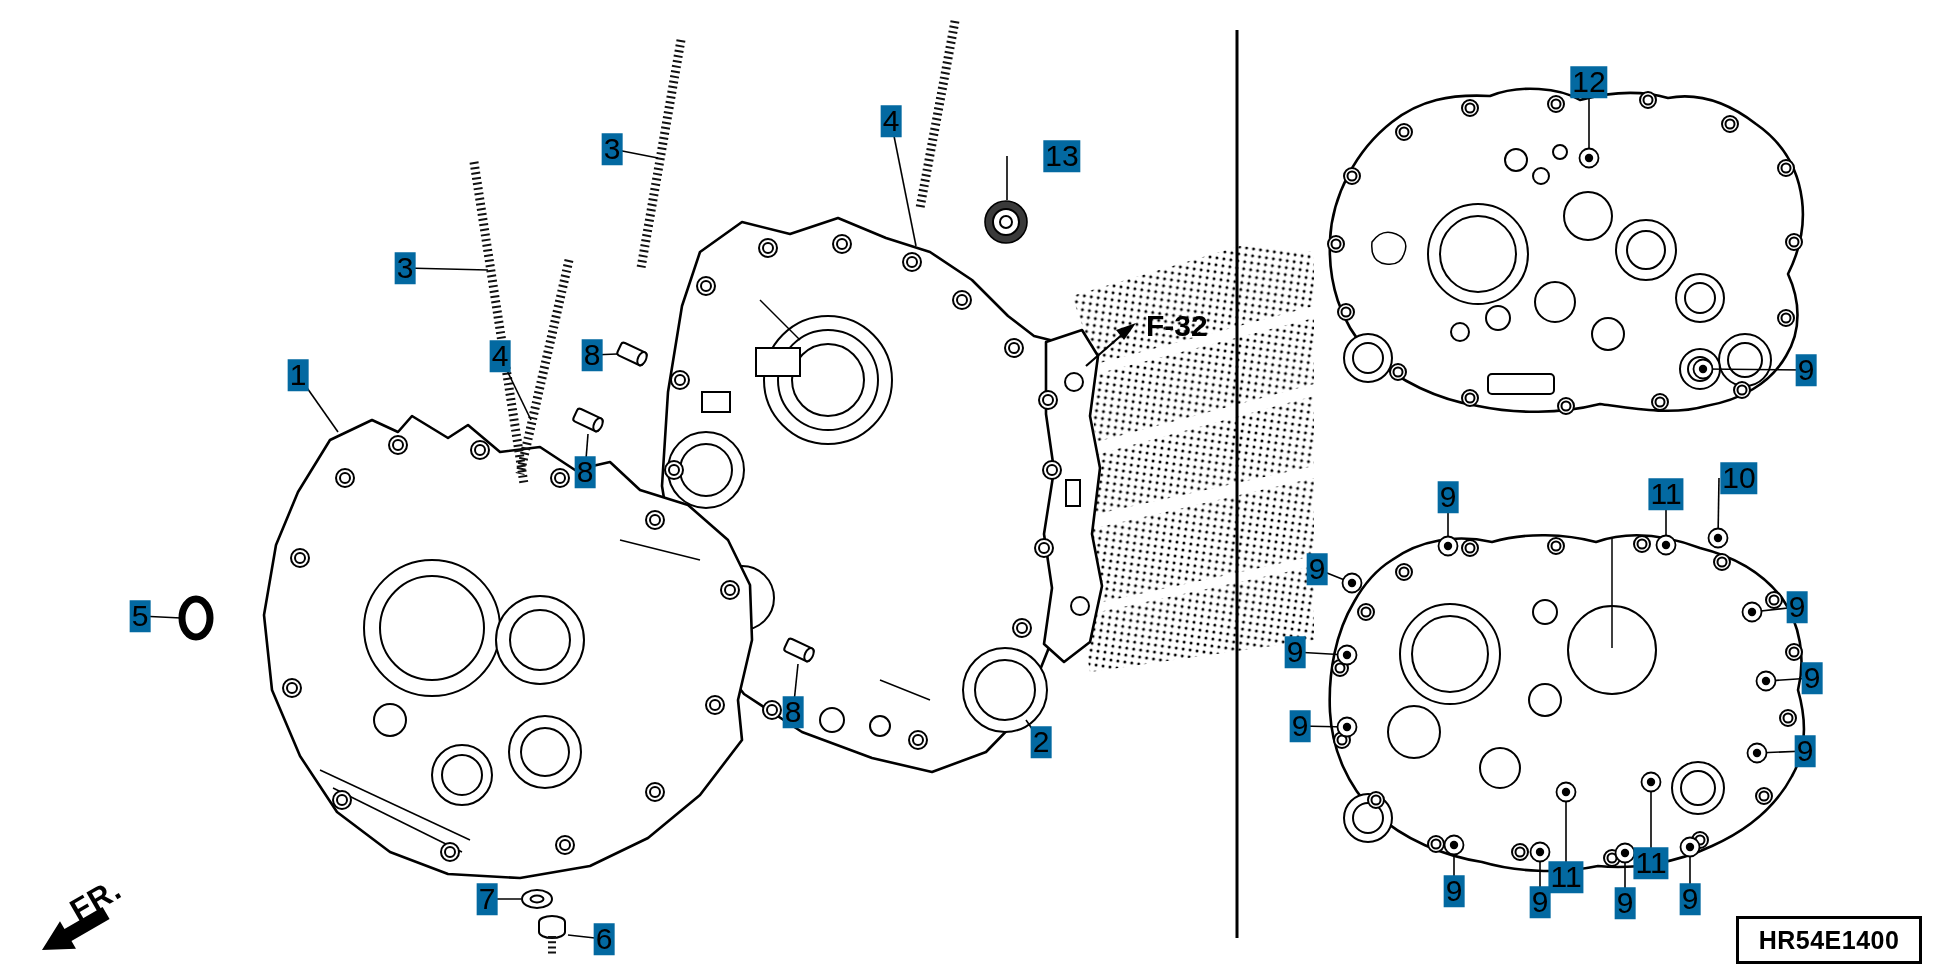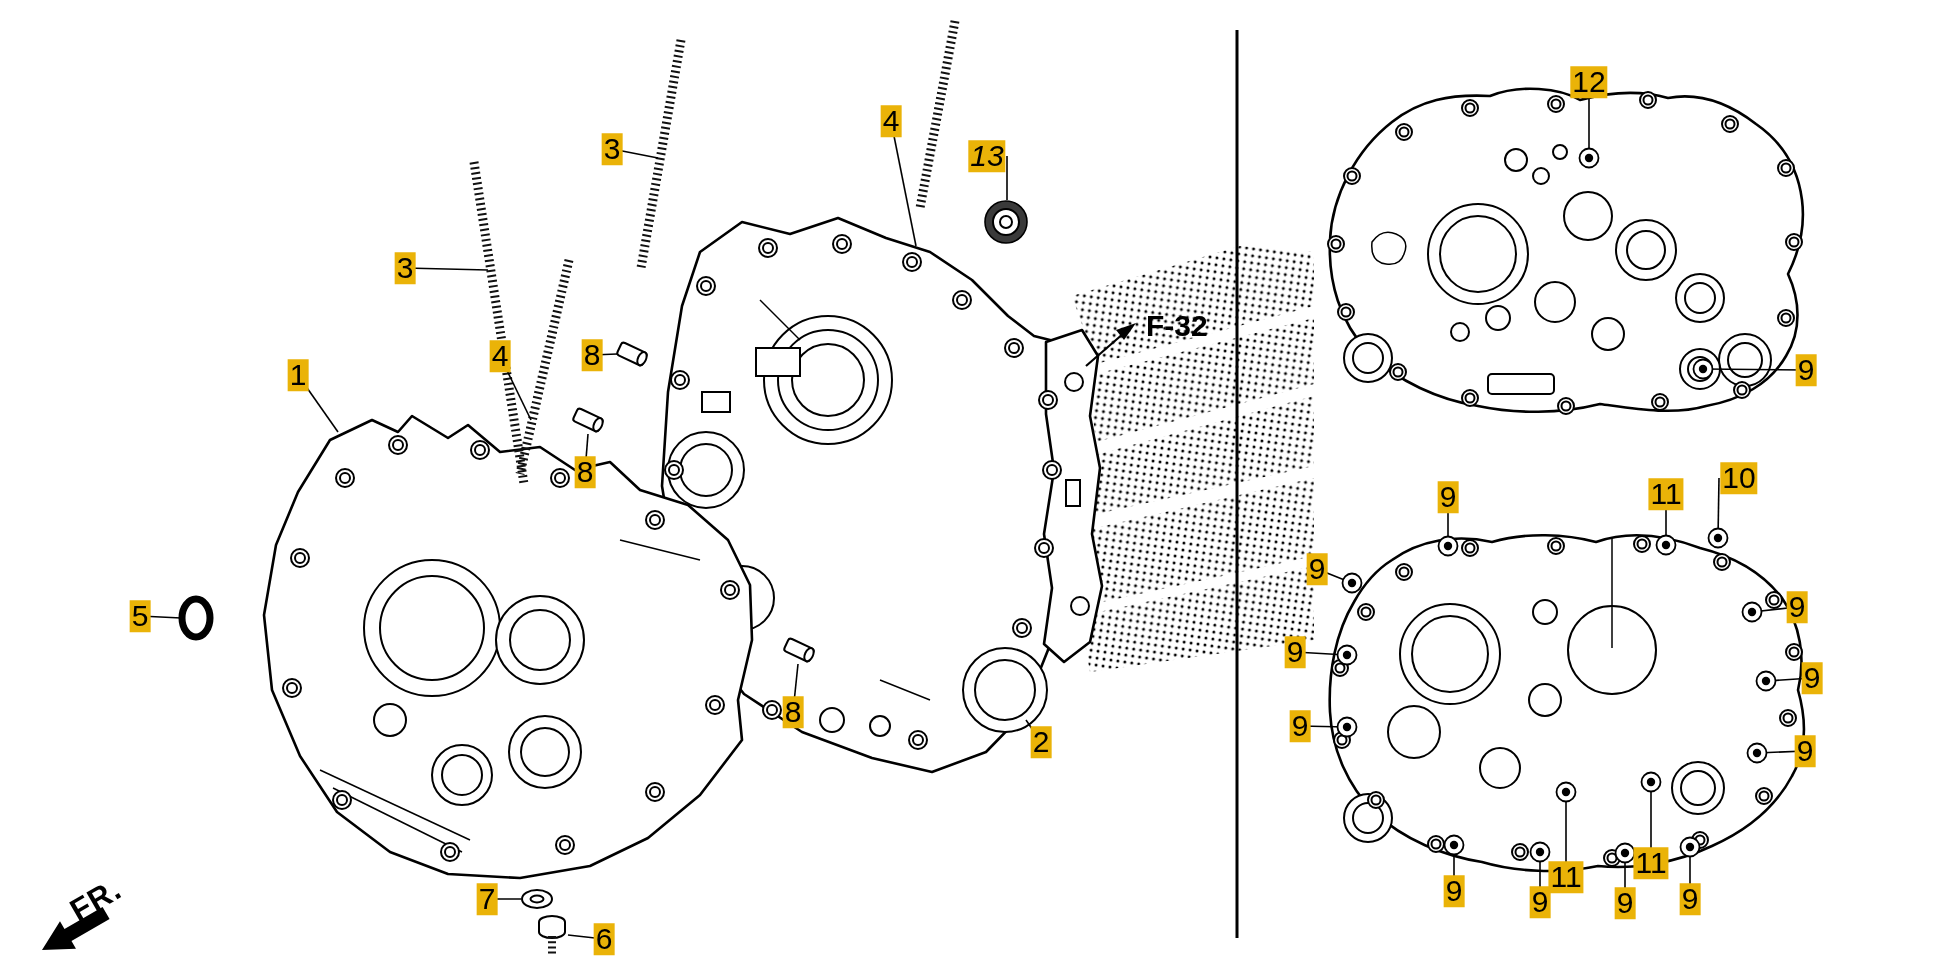--- a/index.html
+++ b/index.html
@@ -16,21 +16,21 @@
   .stipple{fill:url(#dots);stroke:none;}
   .divider{stroke:#000;stroke-width:3;}
   .ref-text{font:bold 30px "Liberation Sans",sans-serif;fill:#000;}
   .fr-text{font:bold 31px "Liberation Sans",sans-serif;fill:#000;letter-spacing:1px;}
   #leader-layer line{stroke:#000;stroke-width:1.6;}
   .hole-ring{fill:#fff;stroke:#000;stroke-width:1.8;}
   .hole-dot{fill:#000;stroke:none;}
   
   .callout{position:absolute;transform:translate(-50%,-50%);
            font:400 30px "Liberation Sans",sans-serif;color:#000;
-           background:#eab308;padding:0 2px;line-height:1.05;z-index:3;white-space:nowrap;}
+           background:#0369a1;padding:0 2px;line-height:1.05;z-index:3;white-space:nowrap;}
   
   .code-plate{position:absolute;left:1736px;top:916px;width:180px;height:42px;
               border:3px solid #000;background:#fff;display:flex;align-items:center;
               justify-content:center;z-index:3;}
   .code-plate span{font:bold 25px "Liberation Sans",sans-serif;letter-spacing:.5px;color:#000;}
 </style>
 </head>
 <body>
 
 <div class="stage">
@@ -404,21 +404,21 @@
         <circle cx="1690" cy="847" r="4.2" class="hole-dot"></circle>
       </g>
 </svg>
 
 <div id="callout-layer">
       <div class="callout" style="left: 298px; top: 375px;">1</div>
       <div class="callout" style="left: 405px; top: 268px;">3</div>
       <div class="callout" style="left: 612px; top: 149px;">3</div>
       <div class="callout" style="left: 500px; top: 356px;">4</div>
       <div class="callout" style="left: 891px; top: 121px;">4</div>
-      <div class="callout" style="left: 987px; top: 156px; font-style: italic;">13</div>
+      <div class="callout" style="left: 1062px; top: 156px;">13</div>
       <div class="callout" style="left: 592px; top: 355px;">8</div>
       <div class="callout" style="left: 585px; top: 472px;">8</div>
       <div class="callout" style="left: 793px; top: 712px;">8</div>
       <div class="callout" style="left: 140px; top: 616px;">5</div>
       <div class="callout" style="left: 1041px; top: 742px;">2</div>
       <div class="callout" style="left: 487px; top: 899px;">7</div>
       <div class="callout" style="left: 604px; top: 939px;">6</div>
       <div class="callout" style="left: 1589px; top: 82px;">12</div>
       <div class="callout" style="left: 1806px; top: 370px;">9</div>
       <div class="callout" style="left: 1448px; top: 497px;">9</div>
@@ -431,14 +431,17 @@
       <div class="callout" style="left: 1812px; top: 678px;">9</div>
       <div class="callout" style="left: 1805px; top: 751px;">9</div>
       <div class="callout" style="left: 1454px; top: 891px;">9</div>
       <div class="callout" style="left: 1540px; top: 902px;">9</div>
       <div class="callout" style="left: 1566px; top: 877px;">11</div>
       <div class="callout" style="left: 1625px; top: 903px;">9</div>
       <div class="callout" style="left: 1651px; top: 863px;">11</div>
       <div class="callout" style="left: 1690px; top: 899px;">9</div>
     </div>
 
-
+<div class="code-plate">
+  <span>HR54E1400</span>
 </div>
 
+</div>
+
 </body></html>

